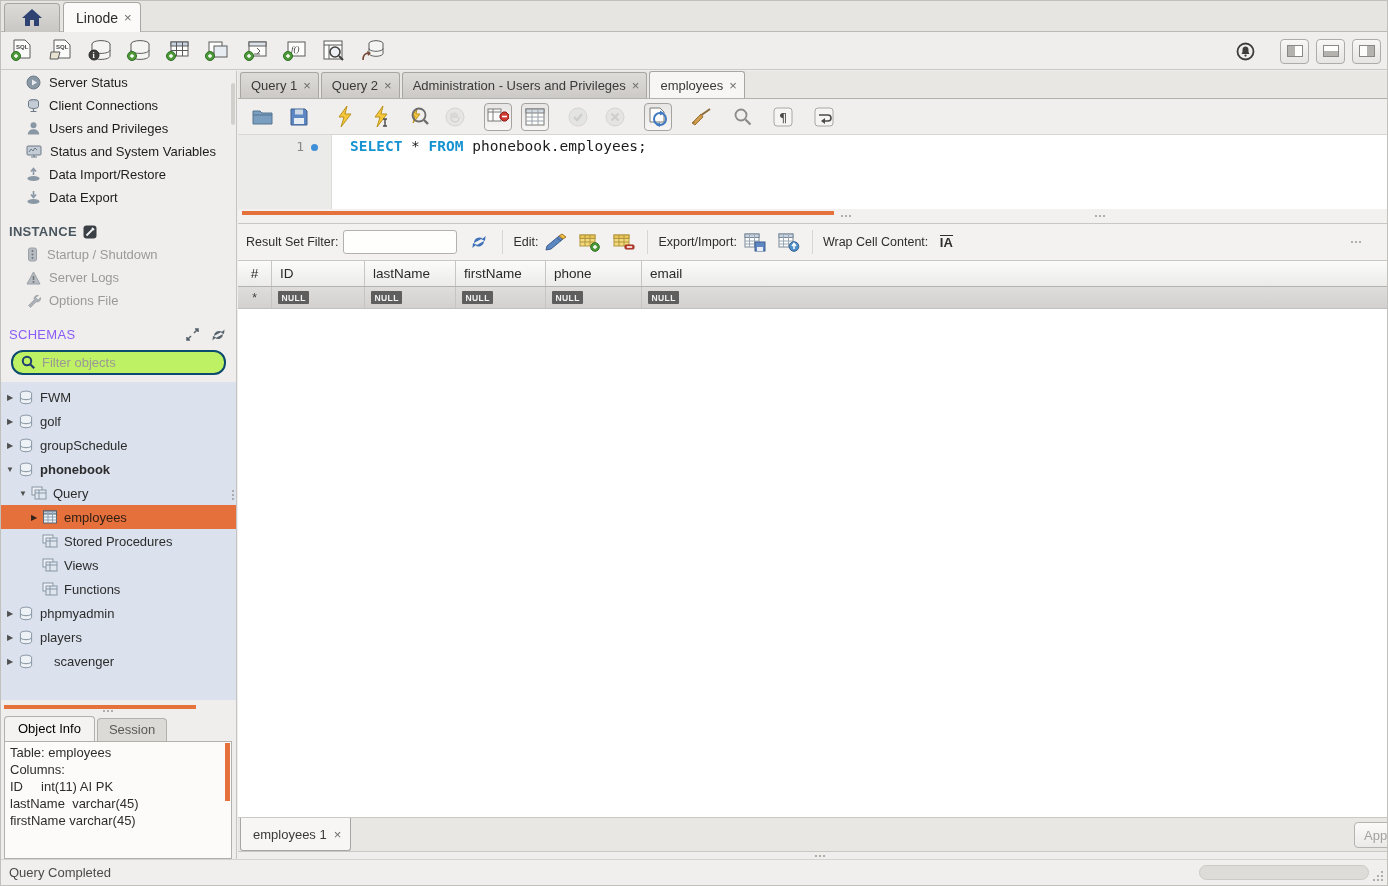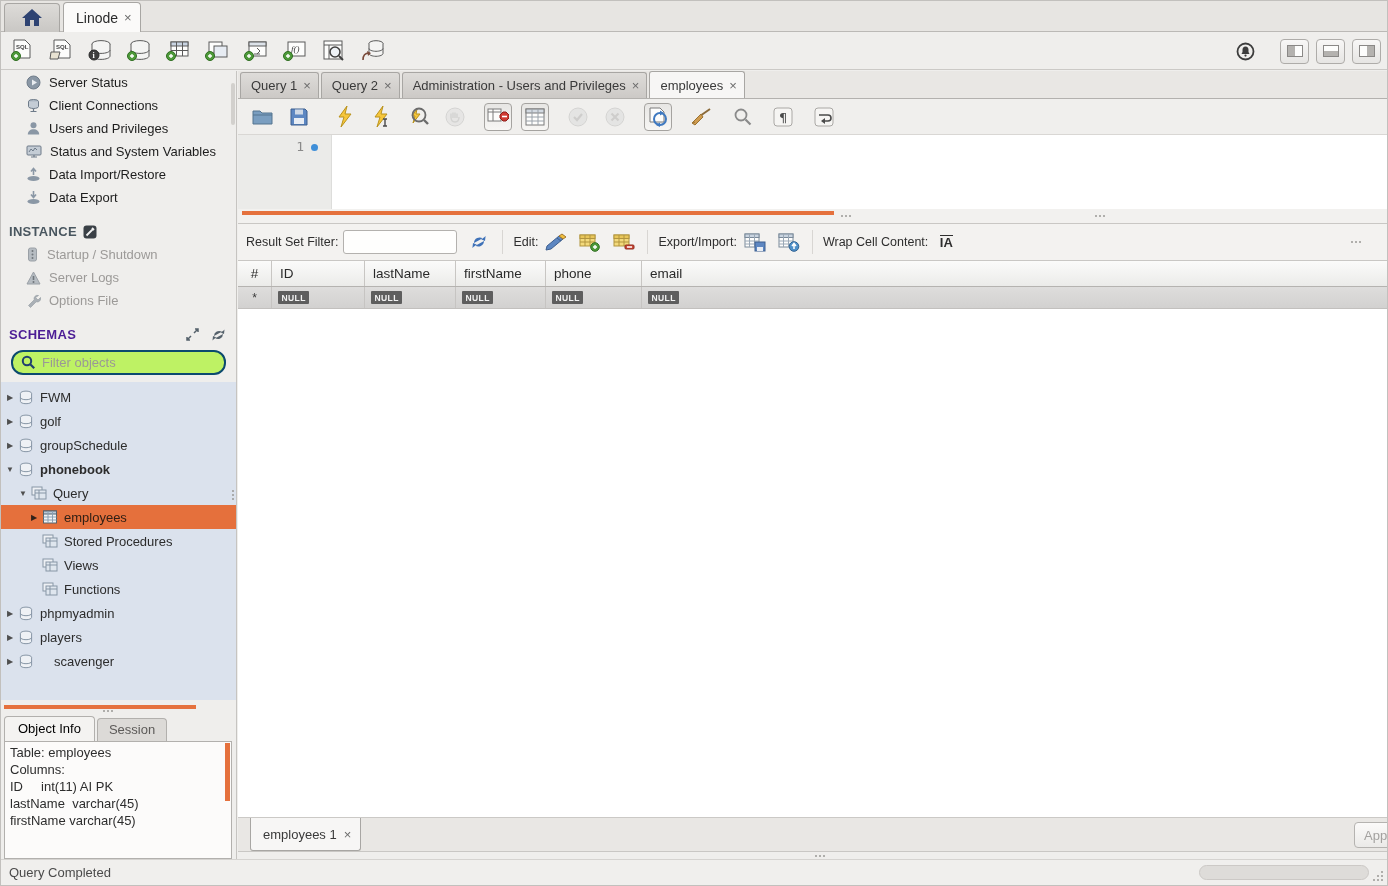--- a/index.html
+++ b/index.html
@@ -21,21 +21,21 @@
   .pb-box { width:16px; height:12px; border:1px solid #8a8886; background:#fdfdfc; position:relative; }
   .pb-fill { position:absolute; background:#b4b2af; }
 
   
   .sidebar { position:absolute; top:70px; left:0; width:236px; bottom:26px; background:#efeeec; border-right:1px solid #c6c4c1; overflow:hidden; display:flex; flex-direction:column; }
   .side-scroll { position:absolute; right:1px; top:12px; width:4px; height:42px; background:#d2d0cd; border-radius:2px; }
   .sec-title { font-size:13px; font-weight:bold; color:#49565f; letter-spacing:.3px; padding:5px 8px 4px 8px; display:flex; align-items:center; gap:6px; }
   .side-item { height:23px; display:flex; align-items:center; gap:8px; padding-left:25px; font-size:13px; color:#1d1d1d; white-space:nowrap; overflow:hidden; }
   .side-item.disabled { color:#9c9a98; }
   .schemas-hdr { display:flex; align-items:center; padding:6px 10px 4px 8px; }
-  .schemas-hdr .sec-label { font-size:13px; font-weight:bold; color:#4c1d95; letter-spacing:.3px; flex:1; }
+  .schemas-hdr .sec-label { font-size:13px; font-weight:normal; color:#8b5cf6; letter-spacing:.3px; flex:1; }
   .filter-wrap { margin:4px 10px 7px 10px; height:25px; border:2px solid #0c4a6e; border-radius:12px; background:#bef264; display:flex; align-items:center; padding:0 8px; gap:6px; }
   .filter-wrap input { border:none; outline:none; background:transparent; font-size:13px; color:#3a3a3a; width:150px; font-family:"Liberation Sans",sans-serif; }
   .filter-wrap input::placeholder { color:#9a9896; }
   .tree { position:relative; background:#dbe2ed; height:318px; padding-top:3px; overflow:hidden; }
   .trow { height:24px; display:flex; align-items:center; font-size:13px; color:#2c2c2c; white-space:nowrap; }
   .trow .arrow { width:10px; font-size:8px; color:#4f4f4f; text-align:center; margin-right:3px; }
   .trow.sel { background:#e5703c; color:#332015; }
   .tree-grip { position:absolute; right:2px; top:108px; display:flex; flex-direction:column; gap:2px; }
   .tree-grip i, .hgrip i { width:2px; height:2px; background:#9a9896; border-radius:1px; display:block; }
   .hgrip { display:flex; gap:2px; justify-content:center; }
@@ -80,21 +80,21 @@
   .gh-cell { border-right:1px solid #c8c6c3; display:flex; align-items:center; padding-left:8px; }
   .gh-hash { width:34px; justify-content:center; padding-left:0; }
   .grid-row { height:22px; display:flex; background:linear-gradient(#dedddc,#d2d1d0); border-bottom:1px solid #c2c0be; }
   .gr-cell { border-right:1px solid #c6c4c2; display:flex; align-items:center; padding-left:6px; }
   .gr-hash { width:34px; justify-content:center; padding-left:0; color:#3a3a3a; font-size:12px; }
   .null-badge { background:#5e5e5e; color:#f2f2f2; font-size:8.5px; font-weight:bold; letter-spacing:.4px; padding:1.5px 3.5px; border-radius:1px; }
   .grid-body { flex:1; background:#ffffff; }
 
   .rs-footer { height:42px; background:#efeeec; border-top:1px solid #cbc9c6; position:relative; }
   .rsf-tabrow { height:34px; border-bottom:1px solid #c9c7c4; position:relative; background:#e9e7e4; }
-  .rsf-tab { position:absolute; left:12px; top:0; height:33px; padding:0 9px 0 12px; background:#f7f6f5; border:1px solid #a8a6a3; border-top:none; border-radius:0 0 3px 3px; display:flex; align-items:center; gap:7px; font-size:13px; color:#3a3a3a; }
+  .rsf-tab { position:absolute; left:2px; top:0; height:33px; padding:0 9px 0 12px; background:#f7f6f5; border:1px solid #a8a6a3; border-top:none; border-radius:0 0 3px 3px; display:flex; align-items:center; gap:7px; font-size:13px; color:#3a3a3a; }
   .apply-btn { position:absolute; right:-31px; top:4px; width:64px; height:26px; border:1px solid #b5b3b0; border-radius:4px; background:linear-gradient(#fbfaf9,#ebeae8); font-size:13px; color:#a3a19f; text-align:left; padding-left:9px; font-family:"Liberation Sans",sans-serif; }
   .rsf-grip { position:absolute; left:577px; bottom:2px; }
 
   
   .status-bar { position:absolute; left:0; right:0; bottom:0; height:26px; background:#f0efed; border-top:1px solid #d5d3d0; font-size:13px; color:#4a4a4a; }
   .status-text { position:absolute; left:8px; top:5px; }
   .hscroll-thumb { position:absolute; left:1198px; top:5px; width:170px; height:15px; border-radius:8px; background:#dedcd9; border:1px solid #ccc9c6; }
   .resize-grip { position:absolute; right:3px; bottom:3px; width:12px; height:12px;
     background:radial-gradient(circle at 2px 10px,#b0aeab 1px,transparent 1.5px),
                radial-gradient(circle at 6px 10px,#b0aeab 1px,transparent 1.5px),
@@ -638,20 +638,21 @@
             <polygon points="11,11 11,17 7,14" fill="#4a4a4a"></polygon>
           </svg>
         </span>
     </div>
 
     <div class="editor">
       <div class="gutter">
         <span class="lnum">1</span>
         <span class="stmt-dot"></span>
       </div>
+      <div class="code-line"><span class="kw">SELECT </span><span>* </span><span class="kw">FROM </span><span>phonebook.employees;</span></div>
     </div>
 
     <div class="ed-splitter">
       <div class="oline"></div>
       <div class="hgrip">
           <i></i>
           <i></i>
           <i></i>
         </div>
       <div class="hgrip hgrip2">

